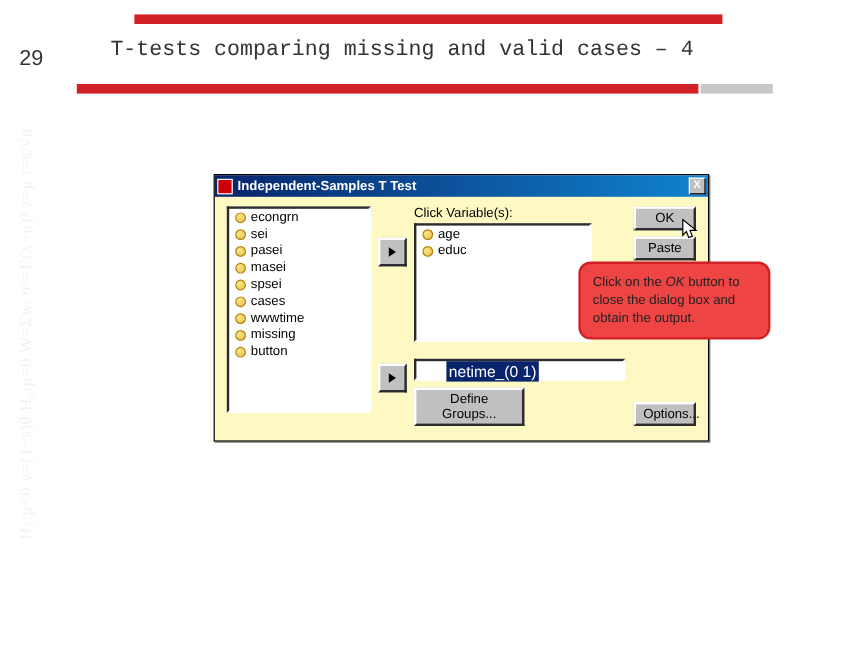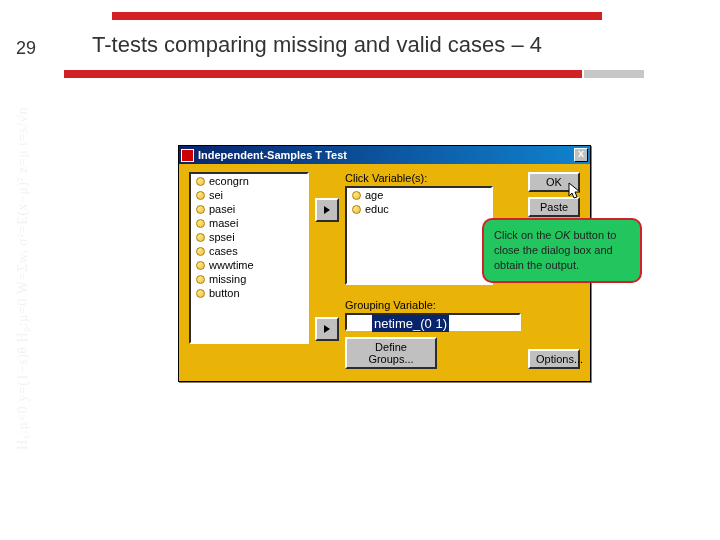--- a/index.html
+++ b/index.html
@@ -39,22 +39,22 @@
     left: 16px;
     top: 38px;
     font-family: Verdana, Geneva, sans-serif;
     font-size: 18px;
     color: #333;
   }
   .slide-title {
     position: absolute;
     left: 92px;
     top: 32px;
-    font-family: Liberation Sans, sans-serif;
-    font-size: 22px;
+    font-family: Liberation Mono, monospace;
+    font-size: 18px;
     color: #333;
   }
   .accent-mid {
     position: absolute;
     left: 64px;
     top: 70px;
     width: 518px;
     height: 8px;
     background: #d22027;
   }
@@ -66,21 +66,21 @@
     height: 8px;
     background: #c7c7c7;
   }
 
   
   .dialog {
     position: absolute;
     left: 178px;
     top: 145px;
     width: 413px;
-    background: #eab308;
+    background: #fef9c3;
     border: 1px solid #000;
     box-shadow: 1px 1px 0 #808080;
   }
   .titlebar {
     background: linear-gradient(to right, #08246b, #1084d0);
     color: #fff;
     height: 18px;
     display: flex;
     align-items: center;
     padding: 0 2px;
@@ -249,21 +249,21 @@
     height: 18px;
     pointer-events: none;
   }
 
   
   .callout {
     position: absolute;
     left: 482px;
     top: 218px;
     width: 160px;
-    background: #22c55e;
+    background: #ef4444;
     border: 2px solid #d22027;
     border-radius: 10px;
     padding: 8px 10px;
     font-family: Verdana, Geneva, sans-serif;
     font-size: 11px;
     line-height: 1.35;
     color: #222;
   }
   .callout-point {
     position: absolute;
@@ -349,21 +349,20 @@
             <span class="variable-icon"></span>
             <span>age</span>
           </div>
         <div class="row">
             <span class="variable-icon"></span>
             <span>educ</span>
           </div>
       </div>
 
       <div class="grouping-box">
-        <div class="field-label">Grouping Variable:</div>
         <div class="grouping-input">
           <span class="sel">netime_(0 1)</span>
         </div>
         <div class="btn define-btn">Define Groups...</div>
       </div>
     </div>
 
     <div class="btn-col">
       <div class="btn">OK</div>
       <div class="btn">Paste</div>

